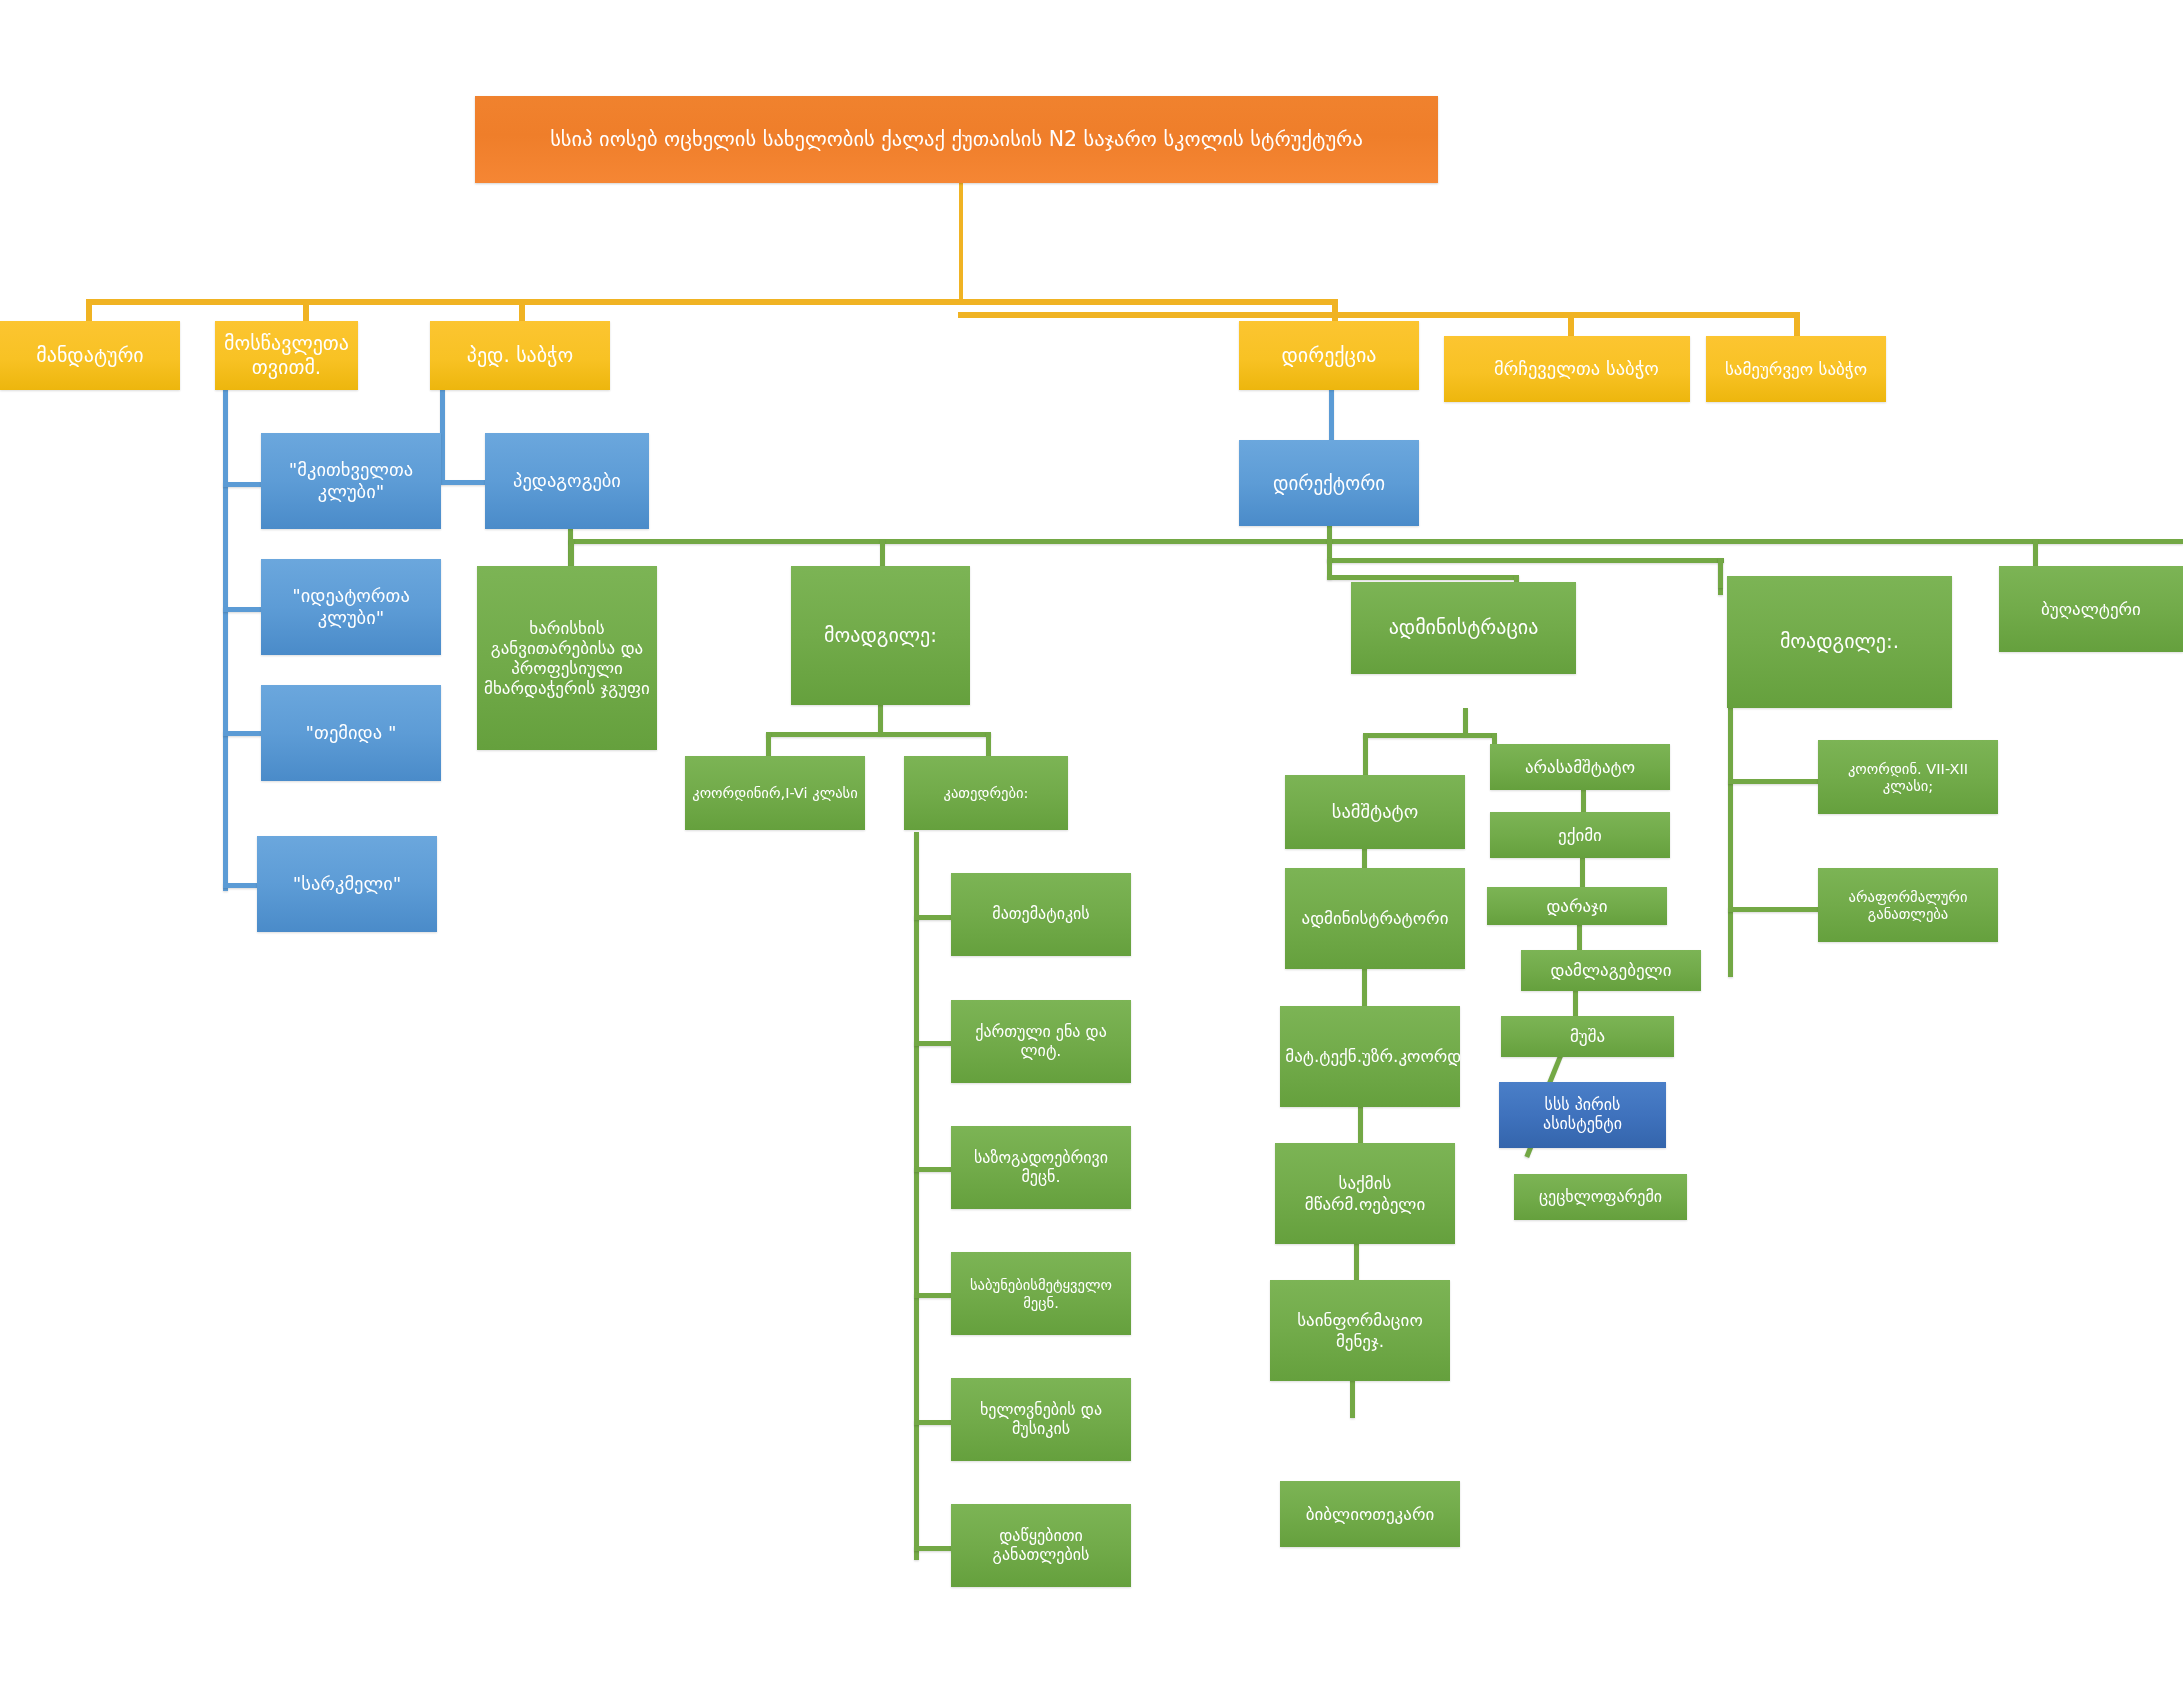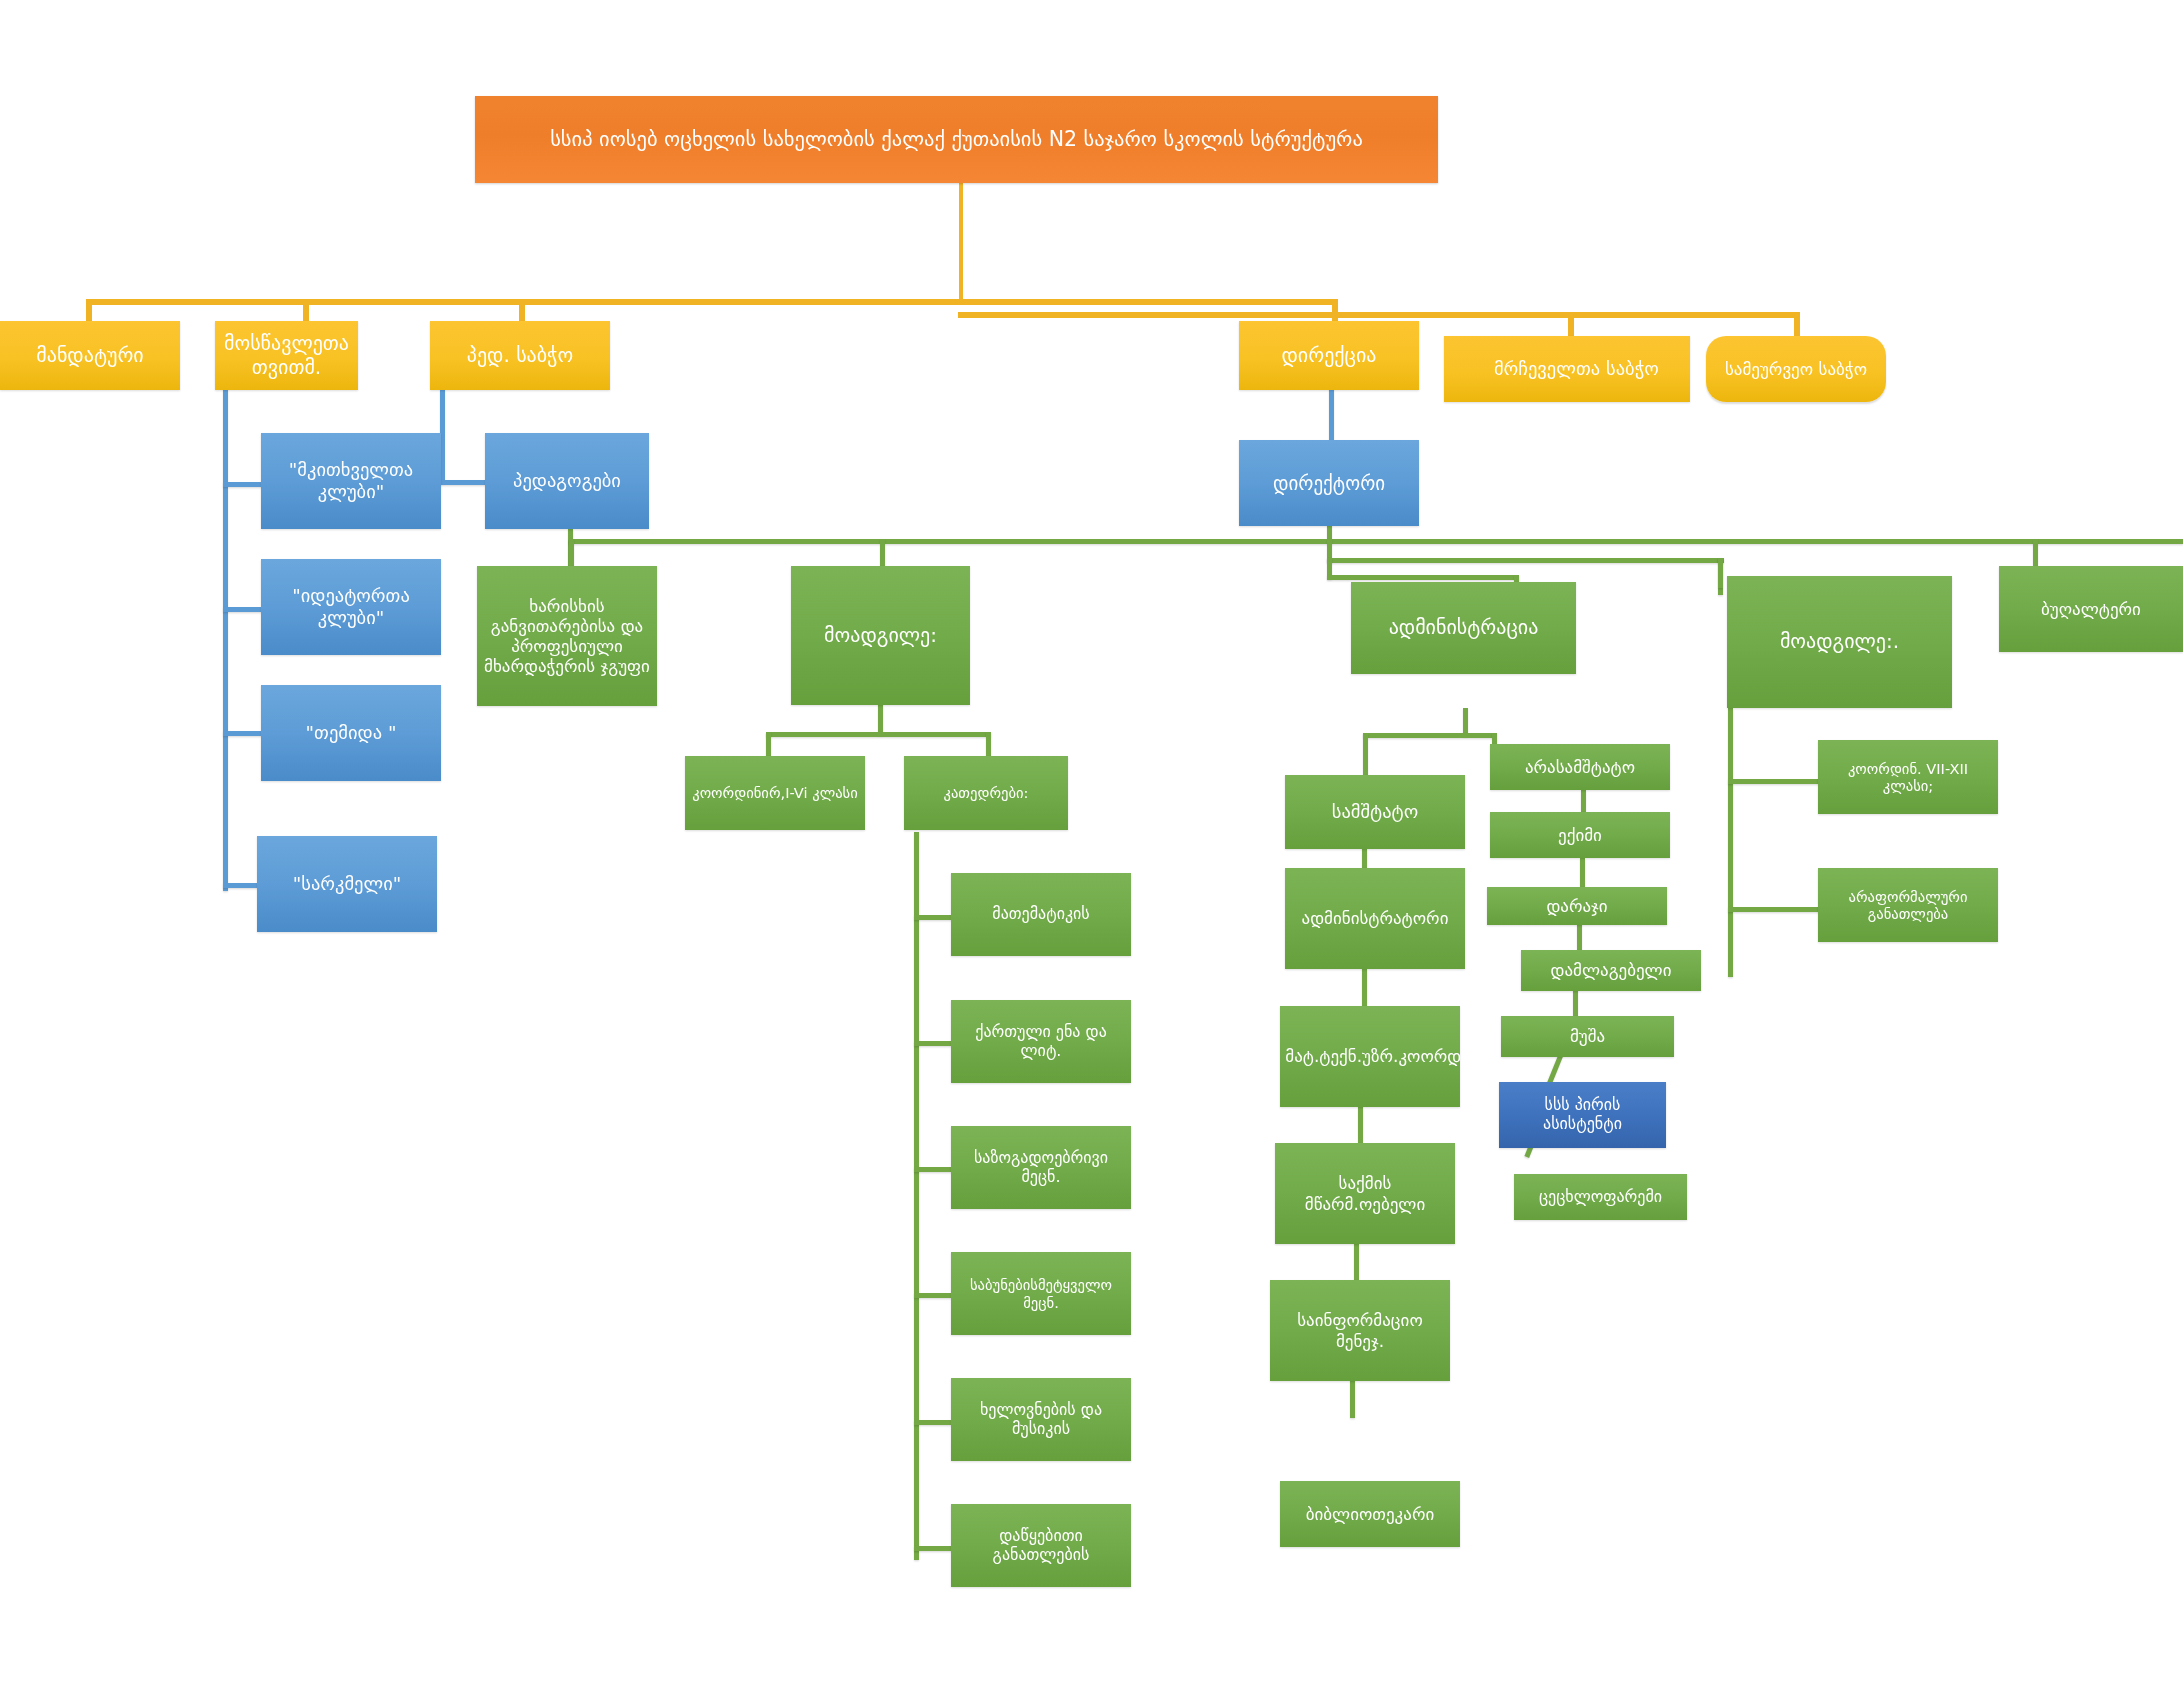--- a/index.html
+++ b/index.html
@@ -159,21 +159,21 @@
   </div>
   <div class="node yellow" style="left:430px;top:321px;width:180px;height:69px;">
     <span>პედ. საბჭო</span>
   </div>
   <div class="node yellow" style="left:1239px;top:321px;width:180px;height:69px;">
     <span>დირექცია</span>
   </div>
   <div class="node yellow" style="left:1444px;top:336px;width:246px;height:66px;padding-left:24px;">
     <span class="fs28">მრჩეველთა საბჭო</span>
   </div>
-  <div class="node yellow" style="left:1706px;top:336px;width:180px;height:66px;border-radius:20px;">
+  <div class="node yellow" style="left:1706px;top:336px;width:180px;height:66px;">
     <span class="fs26">სამეურვეო საბჭო</span>
   </div>
 
   <div class="node blue" style="left:261px;top:433px;width:180px;height:96px;">
     <span class="fs28">"მკითხველთა კლუბი"</span>
   </div>
   <div class="node blue" style="left:261px;top:559px;width:180px;height:96px;">
     <span class="fs28">"იდეატორთა კლუბი"</span>
   </div>
   <div class="node blue" style="left:261px;top:685px;width:180px;height:96px;">
@@ -184,21 +184,21 @@
   </div>
 
   <div class="node blue" style="left:485px;top:433px;width:164px;height:96px;align-items:center;">
     <span class="fs28">პედაგოგები</span>
   </div>
 
   <div class="node blue" style="left:1239px;top:440px;width:180px;height:86px;">
     <span>დირექტორი</span>
   </div>
 
-  <div class="node green" style="left:477px;top:566px;width:180px;height:140px;">
+  <div class="node green" style="left:477px;top:566px;width:180px;height:184px;">
     <span class="fs26">ხარისხის განვითარებისა და პროფესიული მხარდაჭერის ჯგუფი</span>
   </div>
 
   <div class="node green" style="left:791px;top:566px;width:179px;height:139px;">
     <span class="fs30">მოადგილე:</span>
   </div>
   <div class="node green" style="left:685px;top:756px;width:180px;height:74px;">
     <span class="fs22">კოორდინირ,I-Vi კლასი</span>
   </div>
   <div class="node green" style="left:904px;top:756px;width:164px;height:74px;">

